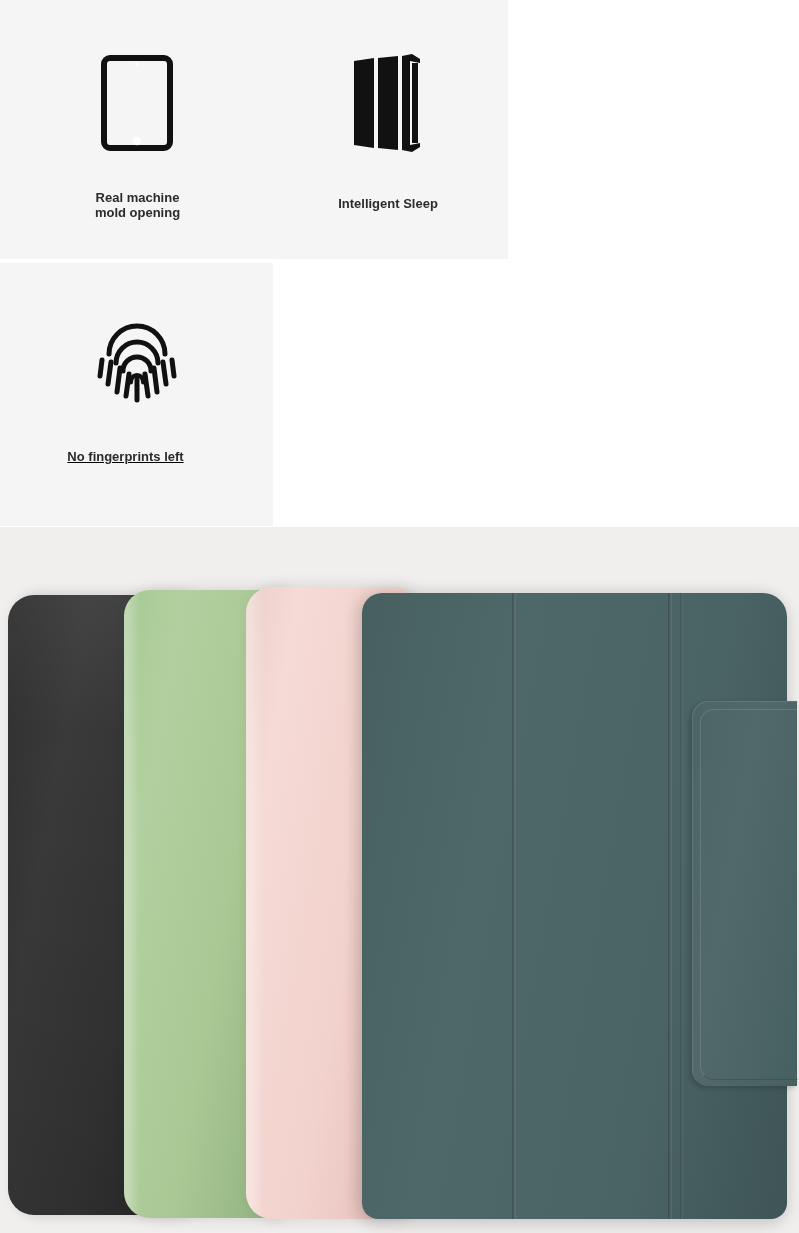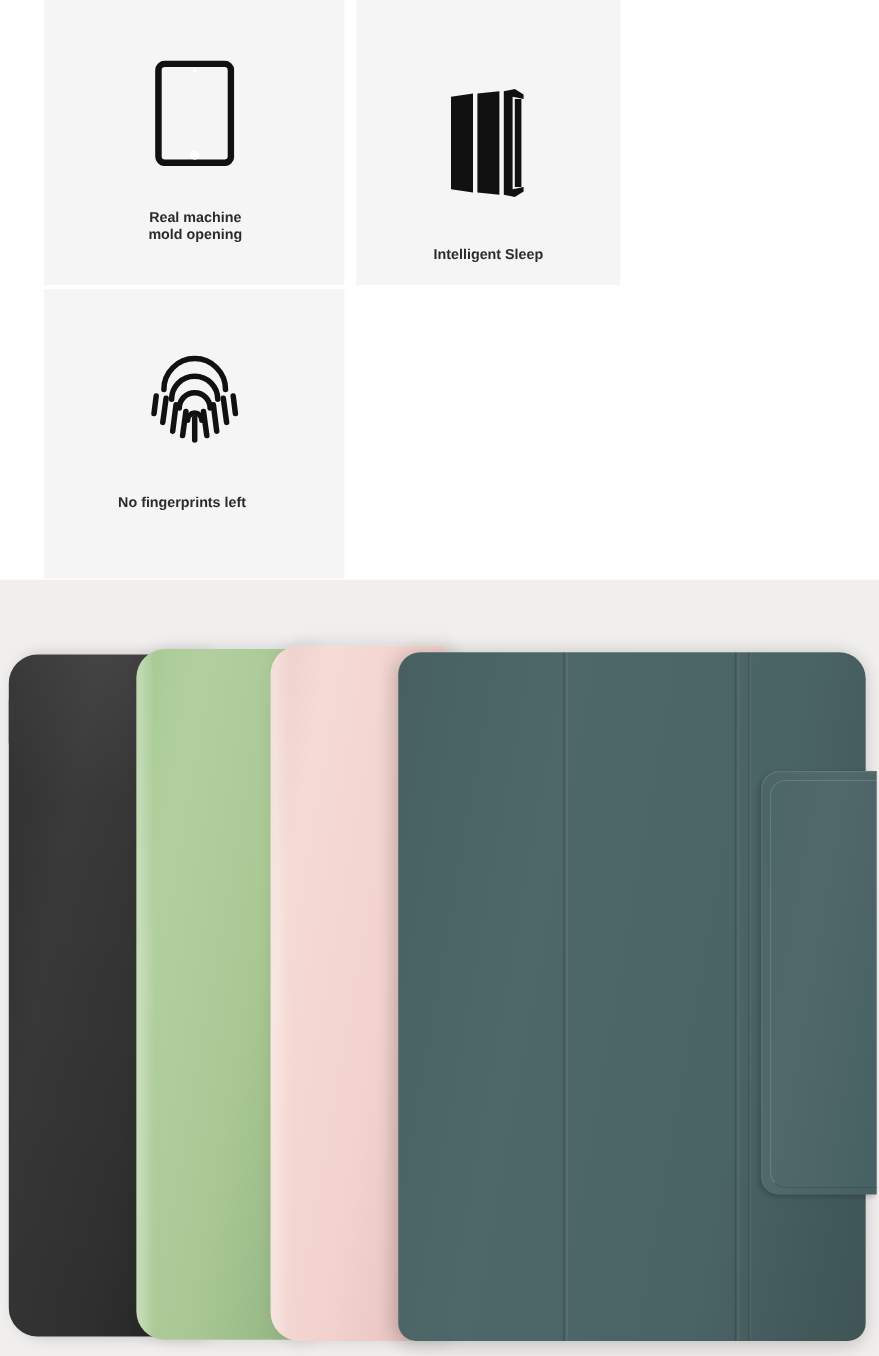--- a/index.html
+++ b/index.html
@@ -29,27 +29,26 @@
     height: 526px;
     background: #ffffff;
   }
   .feature-cell {
     position: absolute;
     background: #f5f5f5;
     box-sizing: border-box;
     display: flex;
     flex-direction: column;
     align-items: center;
-    margin-left: 40px;
   }
   .cell-c0 { left: 0px;   width: 273px; }
-  .cell-c1 { left: 284px; width: 240px; justify-content: center; }
+  .cell-c1 { left: 268px; width: 240px; }
   .cell-c2 { left: 523px; width: 276px; }
   .row-r0 { top: 0px;   height: 259px; }
-  .row-r1 { top: 263px; height: 263px; }
+  .row-r1 { top: 263px; height: 263px; text-decoration: underline; }
 
   .feature-icon {
     width: 100%;
     height: 150px;
     display: flex;
     align-items: center;
     justify-content: center;
   }
   .row-r0 .feature-icon { margin-top: 28px; }
   .row-r1 .feature-icon { margin-top: 22px; }

